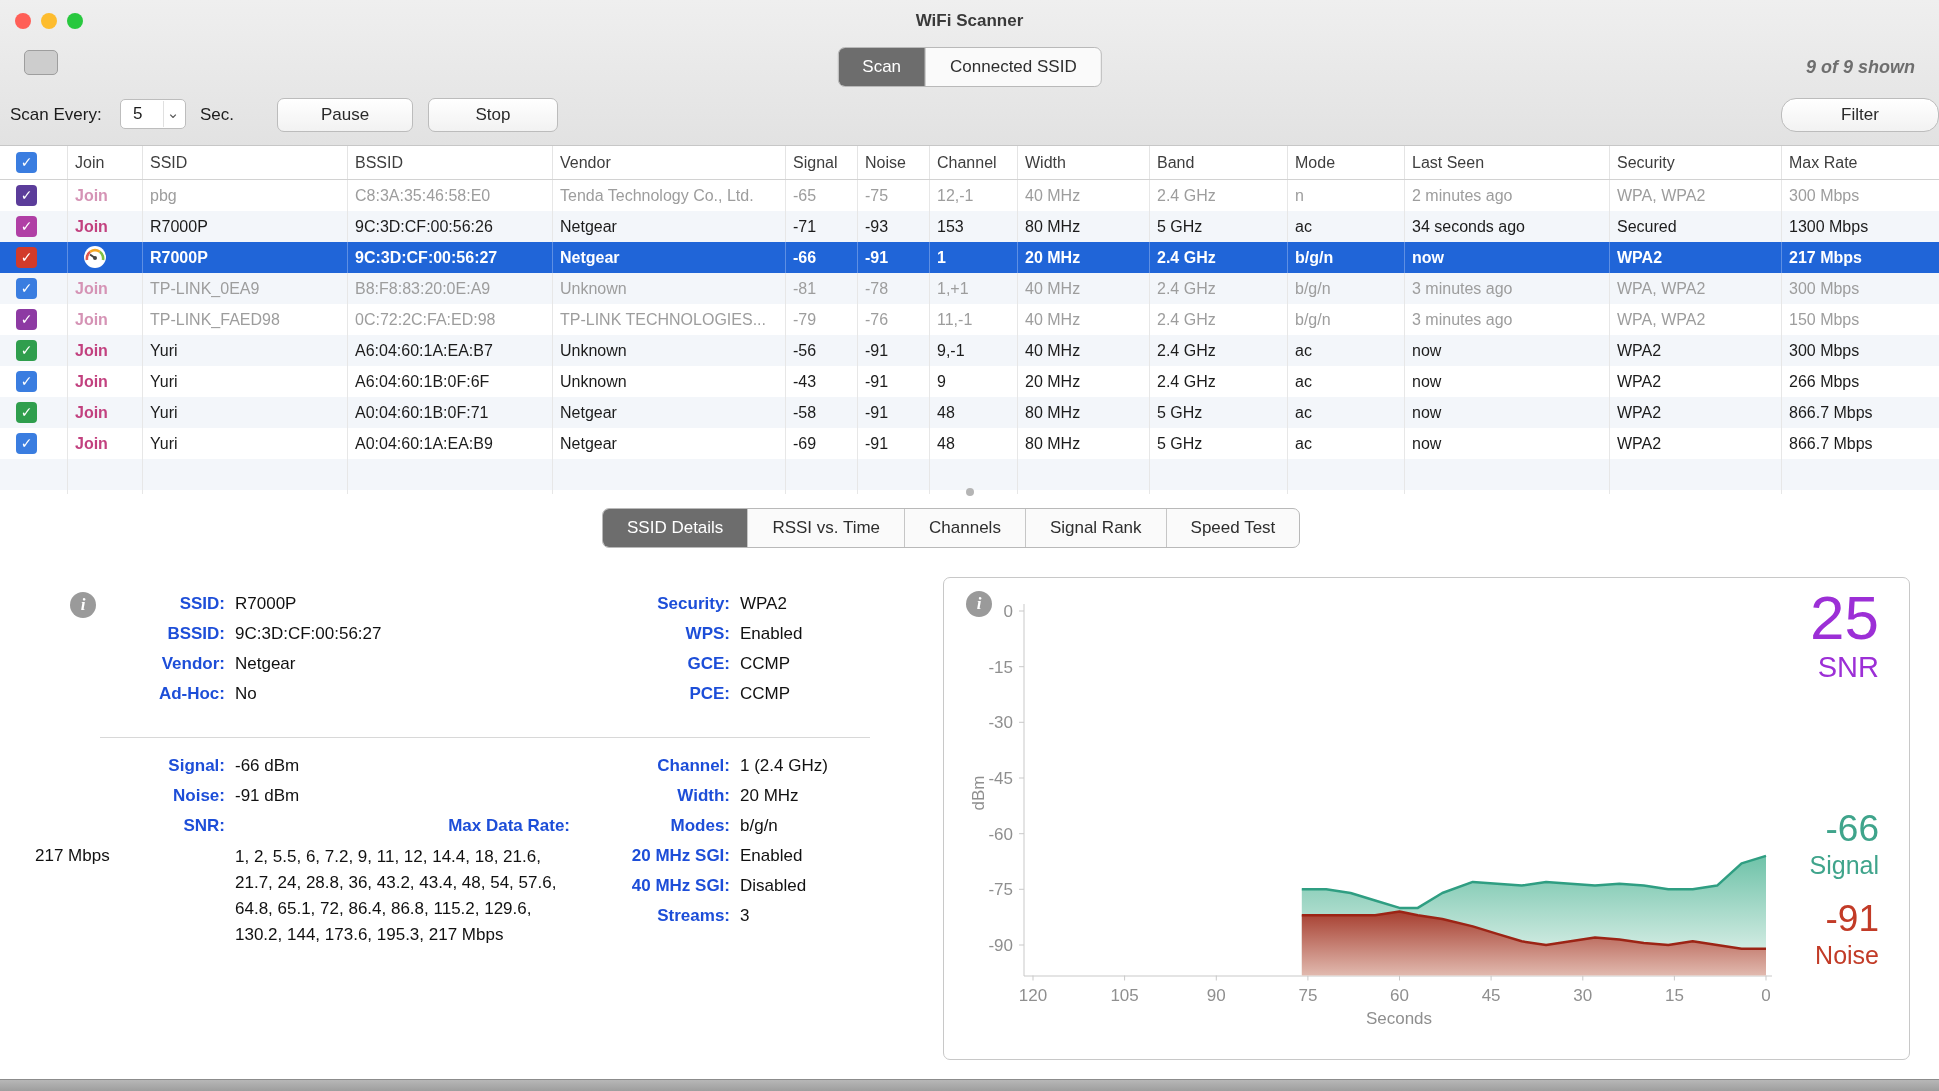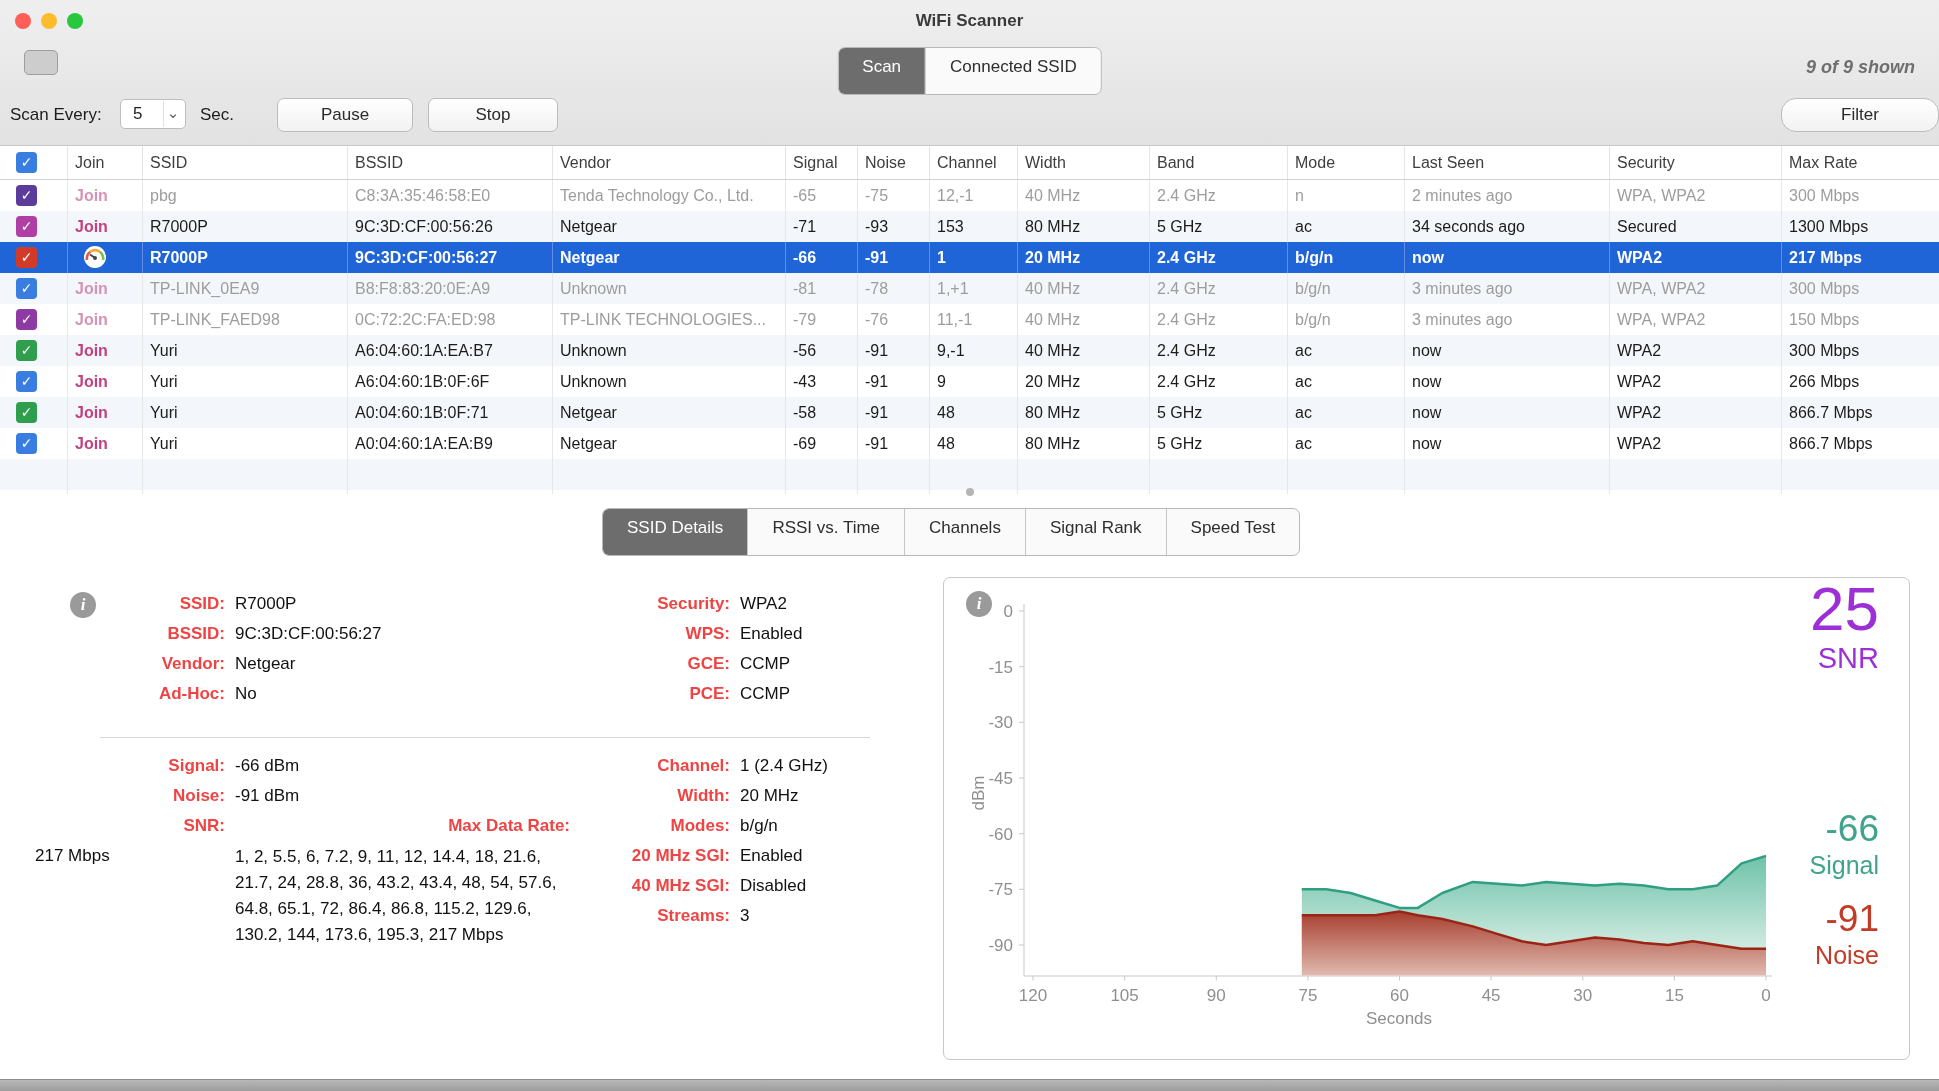--- a/index.html
+++ b/index.html
@@ -10,21 +10,21 @@
     background:linear-gradient(#efefef,#e2e2e2);border-bottom:1px solid #c7c7c7;}
   .titlebar{position:absolute;top:0;left:0;right:0;height:41px;}
   .title{line-height:41px;text-align:center;font-size:17px;font-weight:600;color:#3a3a3a;}
   .light{position:absolute;top:13px;width:16px;height:16px;border-radius:50%;}
   .light.red{left:15px;background:#ff5f57;}
   .light.yellow{left:41px;background:#fdbc2e;}
   .light.green{left:67px;background:#28c83e;}
   .mini-icon{position:absolute;left:24px;top:50px;width:32px;height:23px;background:#cdcdcd;
     border:1px solid #9e9e9e;border-radius:5px;}
   .seg-group{display:flex;border:1px solid #b9b9b9;border-radius:7px;overflow:hidden;background:#fafafa;}
-  .seg{padding:0 24px;height:46px;line-height:38px;font-size:17px;color:#2e2e2e;border-left:1px solid #c6c6c6;white-space:nowrap;}
+  .seg{padding:0 24px;height:38px;line-height:38px;font-size:17px;color:#2e2e2e;border-left:1px solid #c6c6c6;white-space:nowrap;}
   .seg:first-child{border-left:none;}
   .seg.selected{background:#6d6d6d;color:#ffffff;}
   #main-tabs{position:absolute;top:47px;left:50%;transform:translateX(-50%);}
   .shown-count{position:absolute;right:24px;top:57px;font-style:italic;font-weight:700;font-size:18px;color:#6e6e6e;}
   .ctl-label{position:absolute;font-size:17px;color:#1c1c1c;}
   #scan-every-label{left:10px;top:105px;}
   #sec-label{left:200px;top:105px;}
   .dropdown{position:absolute;left:120px;top:99px;width:66px;height:30px;background:#ffffff;
     border:1px solid #bdbdbd;border-radius:5px;box-sizing:border-box;}
   .dropdown .val{position:absolute;left:12px;top:0;line-height:28px;font-size:17px;color:#1c1c1c;}
@@ -57,37 +57,37 @@
   .cb-cell{padding-left:0;}
   .splitter-dot{position:absolute;top:488px;left:50%;margin-left:-4px;width:8px;height:8px;border-radius:50%;background:#b5b5b5;}
   
   #detail-tabs{position:absolute;top:508px;left:602px;}
   
   .info-badge{width:26px;height:26px;border-radius:50%;background:#9a9a9a;color:#ffffff;
     font-family:"Liberation Serif","DejaVu Serif",serif;font-style:italic;font-weight:700;
     text-align:center;line-height:26px;font-size:17px;}
   #details-info{position:absolute;left:70px;top:592px;}
   .kv{display:grid;grid-template-columns:190px auto;column-gap:10px;}
-  .kv .k{text-align:right;font-weight:700;font-size:17px;color:#ef4444;line-height:30px;white-space:nowrap;}
+  .kv .k{text-align:right;font-weight:700;font-size:17px;color:#1d4ed8;line-height:30px;white-space:nowrap;}
   .kv .v{font-size:17px;color:#111111;line-height:30px;white-space:nowrap;}
   .kv .v.wrap{white-space:normal;max-width:335px;line-height:26px;padding-top:3px;}
   #kv-top-left{position:absolute;left:35px;top:589px;}
   #kv-top-right{position:absolute;left:540px;top:589px;}
   .divider{position:absolute;left:100px;top:737px;width:770px;height:1px;background:#d8d8d8;}
   #kv-bottom-left{position:absolute;left:35px;top:751px;}
   #kv-bottom-right{position:absolute;left:540px;top:751px;}
   
   .chart-card{position:absolute;left:943px;top:577px;width:967px;height:483px;background:#ffffff;
     border:1px solid #c8c8c8;border-radius:7px;box-sizing:border-box;}
   #chart-info{position:absolute;left:22px;top:13px;}
   #chart-svg{position:absolute;left:0;top:0;width:965px;height:481px;}
   .badge{position:absolute;right:30px;text-align:right;line-height:1;}
   .badge .bv{font-weight:400;}
   .badge .bl{margin-top:4px;}
-  .badge.b0{top:0;}  .badge.b0 .bv{font-size:62px;} .badge.b0 .bl{font-size:29px;}
+  .badge.b0{top:9px;}  .badge.b0 .bv{font-size:62px;} .badge.b0 .bl{font-size:29px;}
   .badge.b1{top:232px;} .badge.b1 .bv{font-size:37px;} .badge.b1 .bl{font-size:25px;margin-top:6px;}
   .badge.b2{top:322px;} .badge.b2 .bv{font-size:37px;} .badge.b2 .bl{font-size:25px;margin-top:6px;}
   
   .bottom-strip{position:absolute;left:0;right:0;bottom:0;height:11px;
     background:linear-gradient(#b7b7b7,#9e9e9e);border-top:1px solid #8c8c8c;}
 </style>
 </head>
 <body>
 
 <div class="window">

